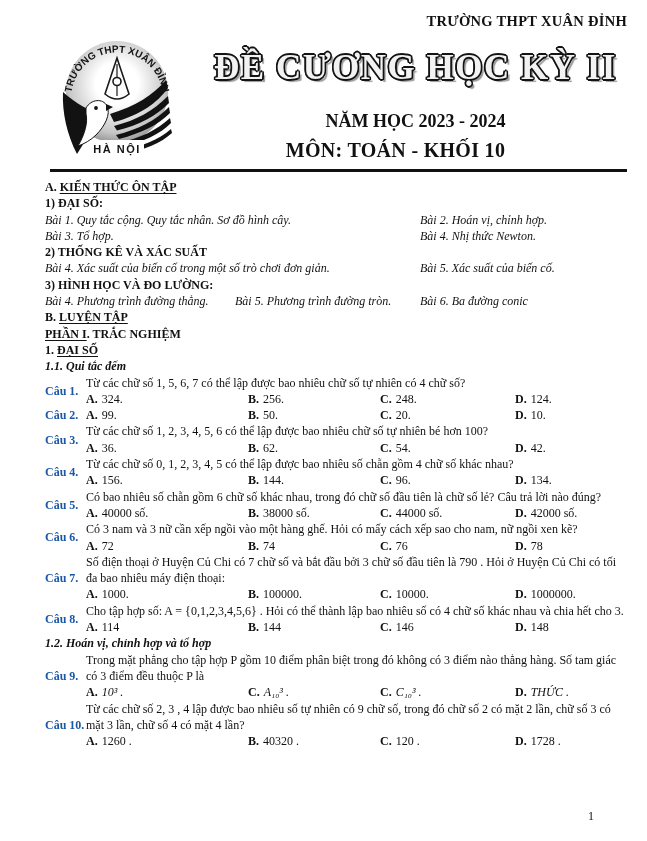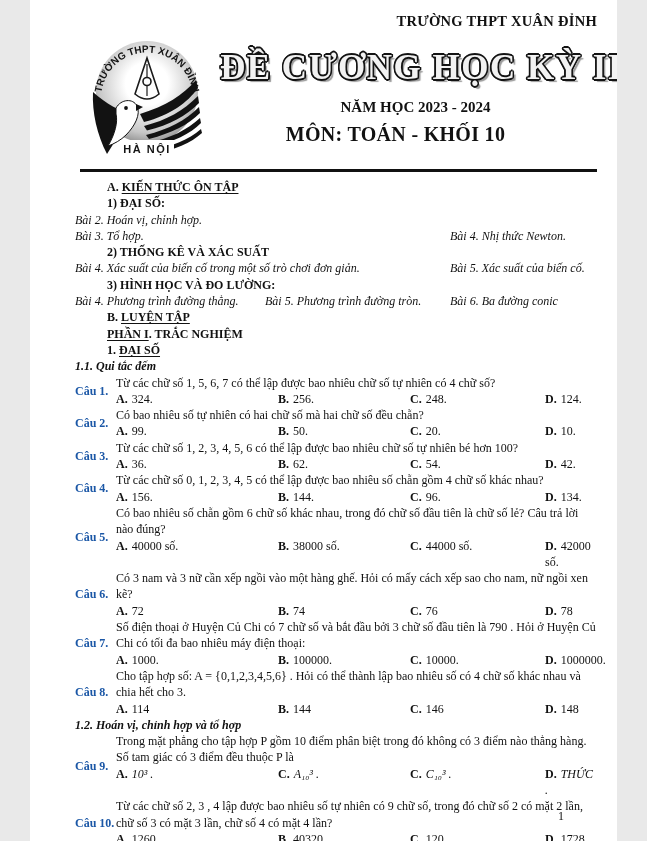--- a/index.html
+++ b/index.html
@@ -1,18 +1,18 @@
 <!DOCTYPE html>
 <html style="--accent: #1b57a6;"><head>
 <meta charset="utf-8">
 <style>
   * { margin:0; padding:0; box-sizing:border-box; }
   html,body { background:#e9e9e9; }
   .page {
-    position:relative; width:587px; height:841px; margin:0 auto;
+    position:relative; width:647px; height:841px; margin:0 auto;
     background:#ffffff; overflow:hidden;
     font-family:"Liberation Serif","DejaVu Serif",serif;
     color:#111;
   }
   
   .school-name {
     position:absolute; top:13px; left:0; right:20px;
     text-align:right; font-size:14.5px; font-weight:bold; letter-spacing:.3px;
   }
   .logo-wrap { position:absolute; left:50px; top:34px; width:134px; height:136px; }
@@ -20,29 +20,29 @@
   .big-title {
     font-size:35px; font-weight:bold; letter-spacing:1.5px; white-space:nowrap;
     color:#f2f2f2;
     text-shadow:
       -1.4px -1.4px 0 #141414, 1.4px -1.4px 0 #141414,
       -1.4px 1.4px 0 #141414, 1.4px 1.4px 0 #141414,
       -1.6px 0 0 #141414, 1.6px 0 0 #141414,
       0 -1.6px 0 #141414, 0 1.6px 0 #141414,
       3px 3px 1px rgba(0,0,0,.40);
   }
-  .year-line { margin-top:11px; font-size:15px; font-weight:bold; }
+  .year-line { margin-top:23px; font-size:18px; font-weight:bold; }
   .subject-line { margin-top:7px; margin-right:40px; font-size:20px; font-weight:bold; letter-spacing:.3px; }
   .head-rule { position:absolute; top:169px; left:50px; right:20px; height:3px; background:#111; }
   
   .doc-body {
     position:absolute; top:179px; left:45px; right:20px;
     font-size:12px; line-height:16.3px;
   }
-  .b { font-weight:bold;margin-left:32px; }
+  .b { font-weight:bold; }
   .u { text-decoration:underline; text-underline-offset:2px; }
   .it { font-style:italic; }
   .bait { font-style:italic; }
   .two-col { display:grid; grid-template-columns:375px 1fr; }
   .three-col { display:grid; grid-template-columns:190px 185px 1fr; }
   .topic-head { font-weight:bold; font-style:italic; }
   
   .q { display:flex; align-items:center; }
   .q-num { width:41px; flex-shrink:0; font-weight:bold; color:var(--accent,#1b57a6); white-space:nowrap; }
   .q-body { flex:1; }
@@ -106,20 +106,21 @@
     <div class="subject-line">MÔN: TOÁN  -  KHỐI 10</div>
   </div>
 
   <div class="head-rule"></div>
 
   <div class="doc-body">
 
     <div class="b"><span>A. </span><span class="u">KIẾN THỨC ÔN TẬP</span></div>
     <div class="b">1) ĐẠI SỐ:</div>
     <div class="two-col bait">
+      <span>Bài 1. Quy tắc cộng. Quy tắc nhân. Sơ đồ hình cây.</span>
       <span>Bài 2. Hoán vị, chỉnh hợp.</span>
     </div>
     <div class="two-col bait">
       <span>Bài 3. Tổ hợp.</span>
       <span>Bài 4. Nhị thức Newton.</span>
     </div>
     <div class="b">2) THỐNG KÊ VÀ XÁC SUẤT</div>
     <div class="two-col bait">
       <span>Bài 4. Xác suất của biến cố trong một số trò chơi đơn giản.</span>
       <span>Bài 5. Xác suất của biến cố.</span>
@@ -145,21 +146,20 @@
           <span class="opt"><span class="L">B.</span><span>256.</span></span>
           <span class="opt"><span class="L">C.</span><span>248.</span></span>
           <span class="opt"><span class="L">D.</span><span>124.</span></span>
         </div>
       </div>
     </div>
 
     <div class="q">
       <span class="q-num">Câu 2.</span>
       <div class="q-body">
-        <div>Có bao nhiêu số tự nhiên có hai chữ số mà hai chữ số đều chẵn?</div>
         <div class="opts">
           <span class="opt"><span class="L">A.</span><span>99.</span></span>
           <span class="opt"><span class="L">B.</span><span>50.</span></span>
           <span class="opt"><span class="L">C.</span><span>20.</span></span>
           <span class="opt"><span class="L">D.</span><span>10.</span></span>
         </div>
       </div>
     </div>
 
     <div class="q">

